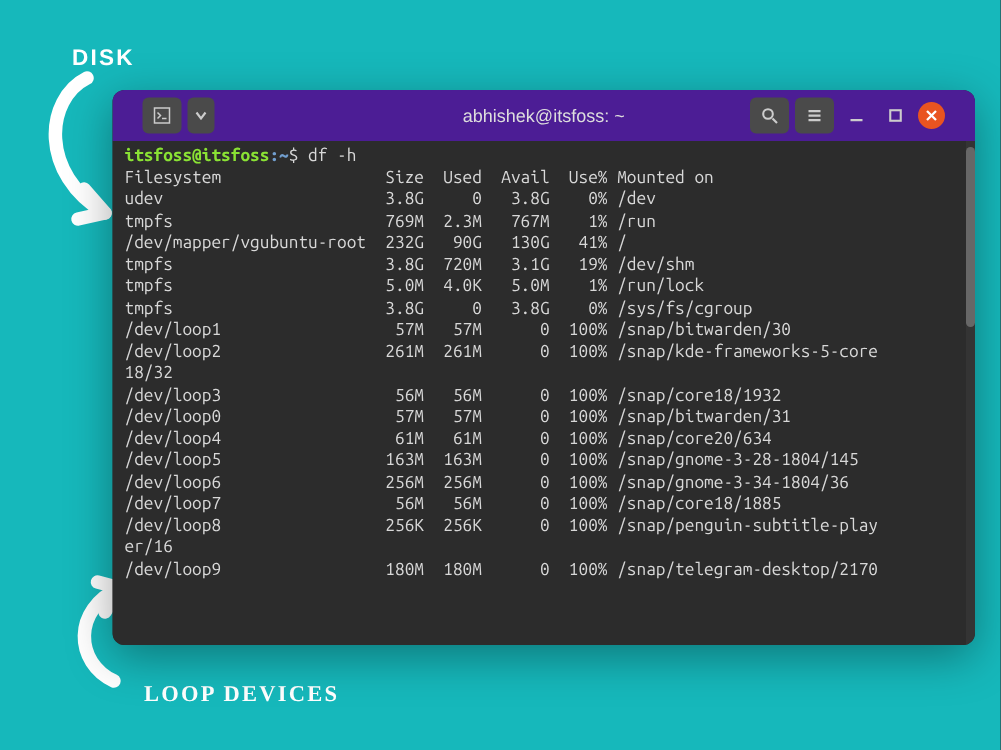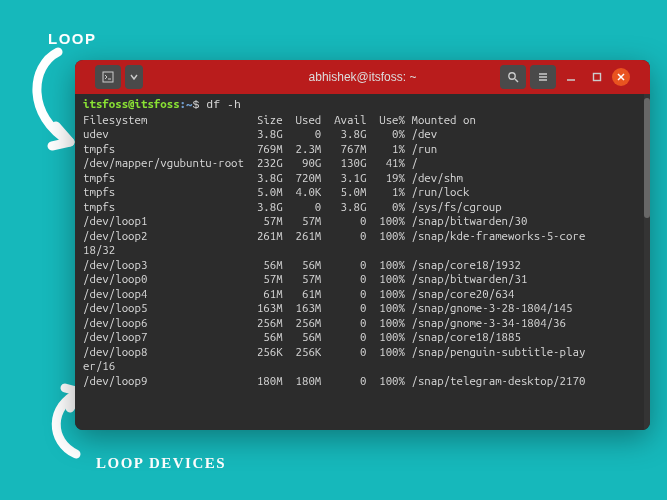--- a/index.html
+++ b/index.html
@@ -35,21 +35,21 @@
     height: 370px;
     background: #2c2c2c;
     border-radius: 8px;
     box-shadow: 0 8px 30px rgba(0,0,0,0.35);
     display: flex;
     flex-direction: column;
     overflow: hidden;
   }
   .titlebar {
     height: 34px;
-    background: #b91c1c;
+    background: #4c1d95;
     display: flex;
     align-items: center;
     padding: 0 20px;
     color: #ddd;
     font-size: 12px;
     position: relative;
   }
   .tb-left { display: flex; gap: 4px; align-items: center; }
   .tb-btn {
     width: 26px; height: 24px;
@@ -98,41 +98,41 @@
   }
   .term-content {
     font-family: "Ubuntu Mono","DejaVu Sans Mono",Menlo,Consolas,monospace;
     font-size: 11.5px;
     line-height: 14.5px;
     color: #d8d8d8;
     white-space: pre;
   }
   .prompt-user { color: #8ae234; font-weight: bold; }
   .prompt-path { color: #729fcf; font-weight: bold; }
-  .prompt-cmd { color: #d8d8d8; font-family: Liberation Mono, monospace; }
+  .prompt-cmd { color: #d8d8d8; }
   .scrollbar-track {
     position: absolute;
     right: 0; top: 0; bottom: 0;
     width: 6px;
     background: rgba(255,255,255,0.04);
   }
   .scrollbar-thumb {
     position: absolute;
     right: 0;
     width: 6px;
     top: 4px;
     height: 120px;
     background: rgba(255,255,255,0.25);
     border-radius: 3px;
   }
 </style>
 </head>
 <body>
 
-<div class="label label-tmpfs">LOOP</div>
+<div class="label label-tmpfs">DISK</div>
 <div class="label label-actual">ACTUAL DISK</div>
 <div class="label label-loop">LOOP DEVICES</div>
 
 <div class="arrow arrow-tmpfs">
   <svg width="70" height="110" viewBox="0 0 70 110">
     <path d="M40 6 C 12 20, 8 70, 52 96" stroke="#ffffff" stroke-width="9" fill="none" stroke-linecap="round"></path>
     <path d="M52 96 L38 80 M52 96 L34 100" stroke="#ffffff" stroke-width="9" fill="none" stroke-linecap="round"></path>
   </svg>
 </div>
 <div class="arrow arrow-loop">

